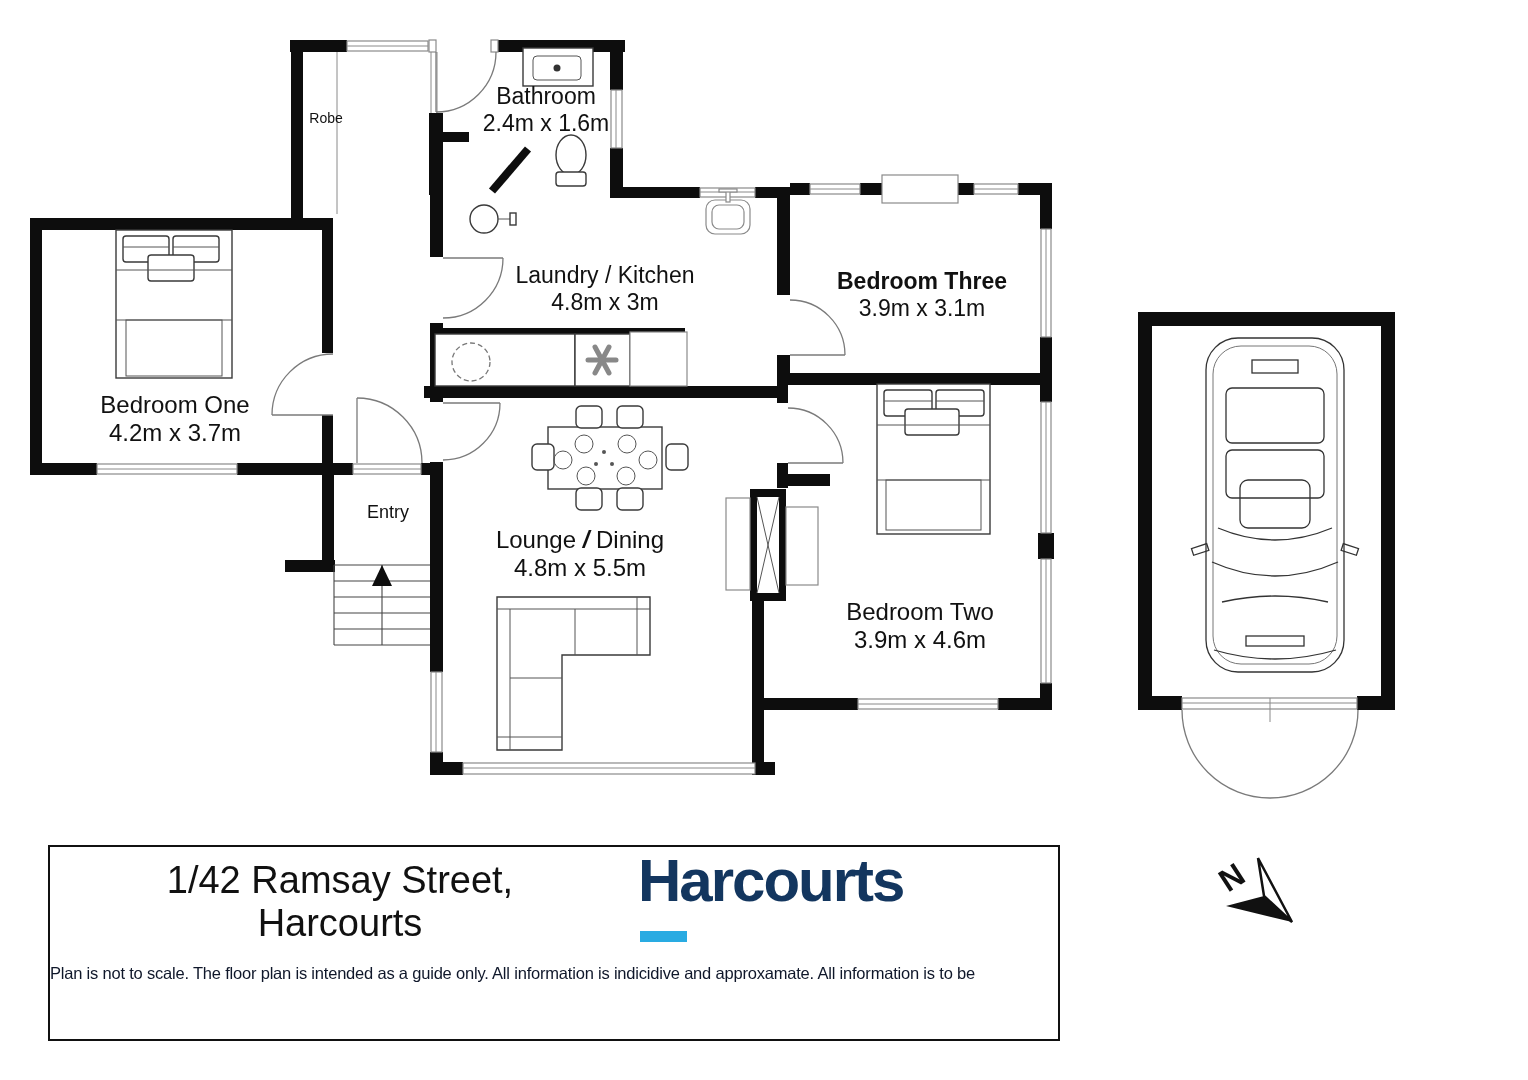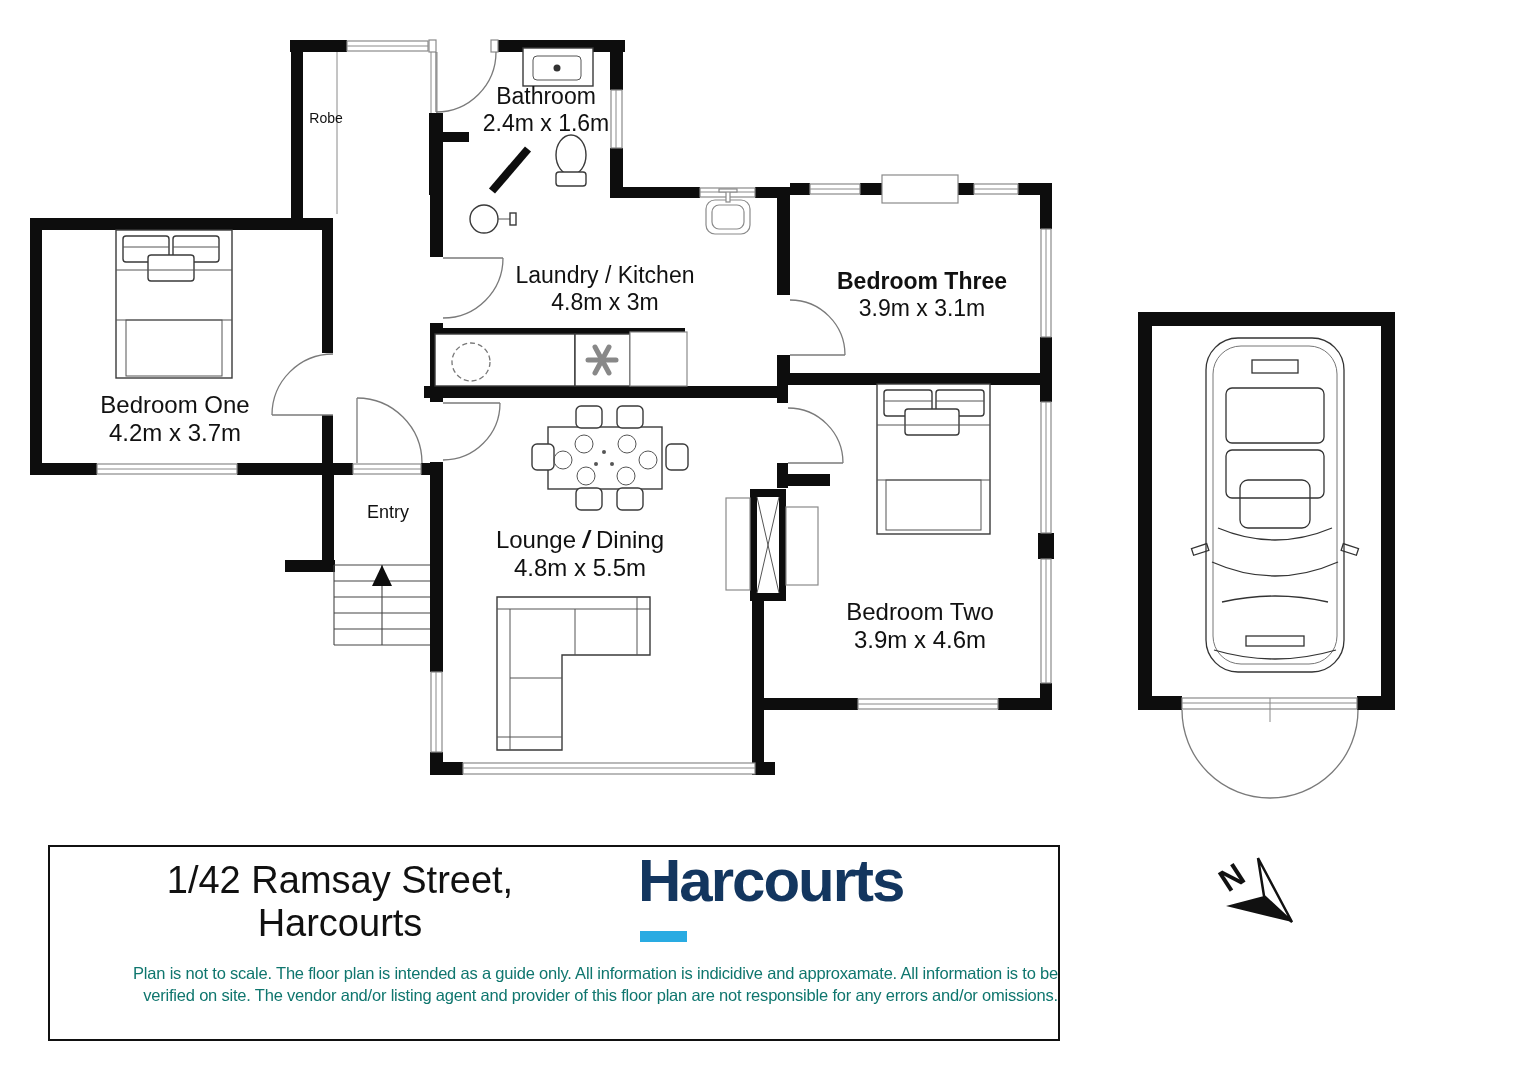--- a/index.html
+++ b/index.html
@@ -19,22 +19,22 @@
   .roomname{font-size:23px;}
   .roomdims{font-size:23px;}
   .footer-box{position:absolute;left:48px;top:845px;width:1008px;height:192px;
               border:2px solid #111;background:#fff;}
   .address{position:absolute;left:10px;top:12px;width:560px;text-align:center;
            font-size:38px;line-height:43px;color:#111;}
   .logo{position:absolute;left:588px;top:4px;font-size:60px;line-height:1;
         font-weight:bold;color:var(--brand_navy,#13365F);letter-spacing:-2px;}
   .logo-underline{position:absolute;left:590px;top:84px;width:47px;height:11px;
                   background:var(--brand_cyan,#29ABE2);}
-  .disclaimer{position:absolute;left:0;top:115px;width:100%;text-align:right;
-              font-size:16.5px;line-height:22px;color:#0f766e;letter-spacing:-0.2px;}
+  .disclaimer{position:absolute;left:0;top:115px;width:100%;text-align:left;
+              font-size:16.5px;line-height:22px;color:#0f172a;letter-spacing:-0.2px;}
 </style>
 </head>
 <body>
 
 <div class="canvas">
 
 <svg width="1528" height="1080" viewBox="0 0 1528 1080">
 
   <g class="wall">
 
@@ -369,17 +369,16 @@
 
 <div class="footer-box">
   <div class="address">
     <div>1/42 Ramsay Street,</div>
     <div>Harcourts</div>
   </div>
   <div class="logo">Harcourts</div>
   <div class="logo-underline"></div>
   <div class="disclaimer">
     <div>Plan is not to scale. The floor plan is intended as a guide only. All information is indicidive and approxamate. All information is to be</div>
-    <div>verified on site. The vendor and/or listing agent and provider of this floor plan are not responsible for any errors and/or omissions.</div>
   </div>
 </div>
 
 </div>
 
 </body></html>

